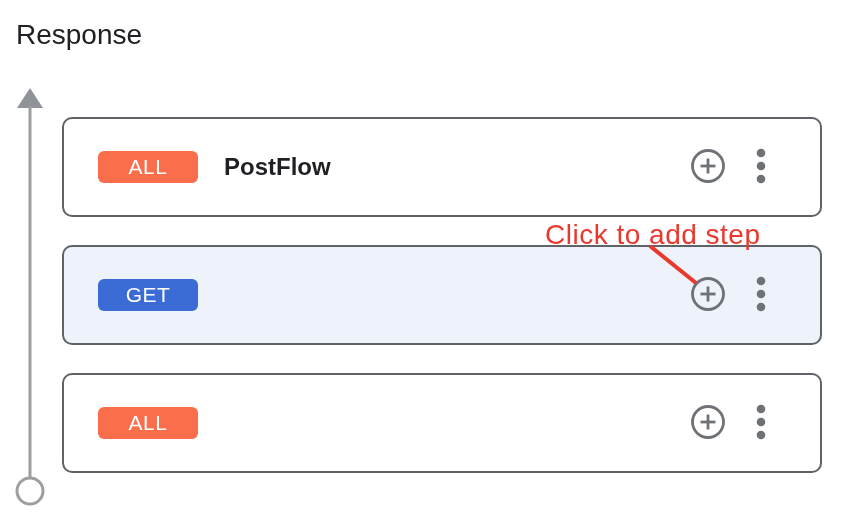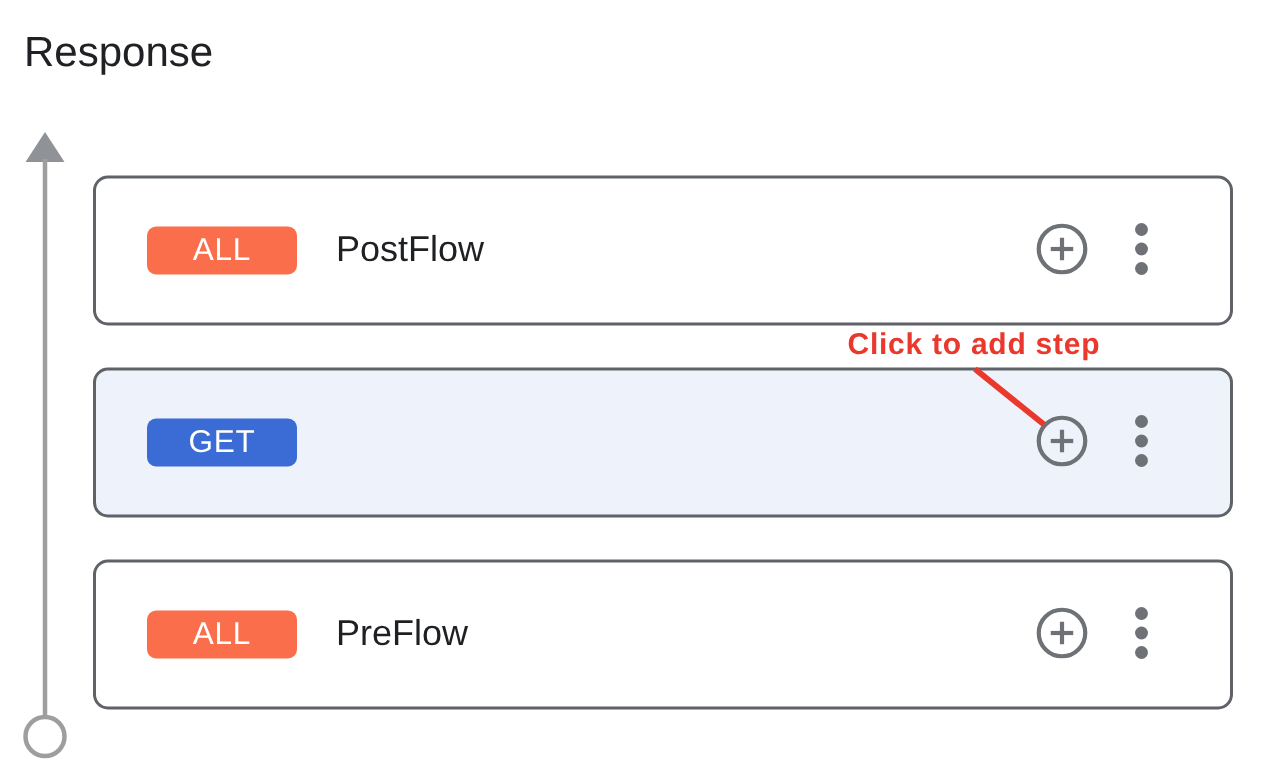--- a/index.html
+++ b/index.html
@@ -47,46 +47,45 @@
     letter-spacing: 0.5px;
     display: flex;
     align-items: center;
     justify-content: center;
     flex: 0 0 auto;
   }
 
   .card-label {
     margin-left: 26px;
     font-size: 24px;
-    font-weight: 400;
+    font-weight: 700;
     color: #1f2023;
     white-space: nowrap;
   }
 
   .actions {
     margin-left: auto;
     display: flex;
     align-items: center;
     gap: 30px;
   }
   .icon-btn {
     border: none; background: transparent; padding: 0; margin: 0;
     cursor: pointer; display: flex; align-items: center; justify-content: center;
   }
 
   .annotation-label {
     position: absolute;
     left: 545px; top: 219px;
-    font-size: 20px;
-    font-weight: 700;
+    font-size: 28px;
+    font-weight: 400;
     letter-spacing: 0.5px;
     color: #ea382d;
     white-space: nowrap;
     z-index: 3;
-    margin-left: 20px;
   }
 
   .overlay {
     position: absolute;
     left: 0; top: 0;
     pointer-events: none;
     z-index: 2;
   }
 </style>
 </head>
@@ -140,21 +139,20 @@
               <circle cx="5" cy="20" r="4.3" fill="#6e7276"></circle>
               <circle cx="5" cy="33" r="4.3" fill="#6e7276"></circle>
             </svg>
         </span>
       </button>
     </div>
   </div>
 
   <div class="card">
     <div class="badge" style="background: rgb(251, 110, 76);">ALL</div>
-    <div class="card-label">PreFlow</div>
     <div class="actions">
       <button class="icon-btn">
         <span>
           <svg width="36" height="36" viewBox="0 0 36 36">
               <circle cx="18" cy="18" r="15.5" fill="none" stroke="#6e7276" stroke-width="2.8"></circle>
               <line x1="10.5" y1="18" x2="25.5" y2="18" stroke="#6e7276" stroke-width="2.8"></line>
               <line x1="18" y1="10.5" x2="18" y2="25.5" stroke="#6e7276" stroke-width="2.8"></line>
             </svg>
         </span>
       </button>

